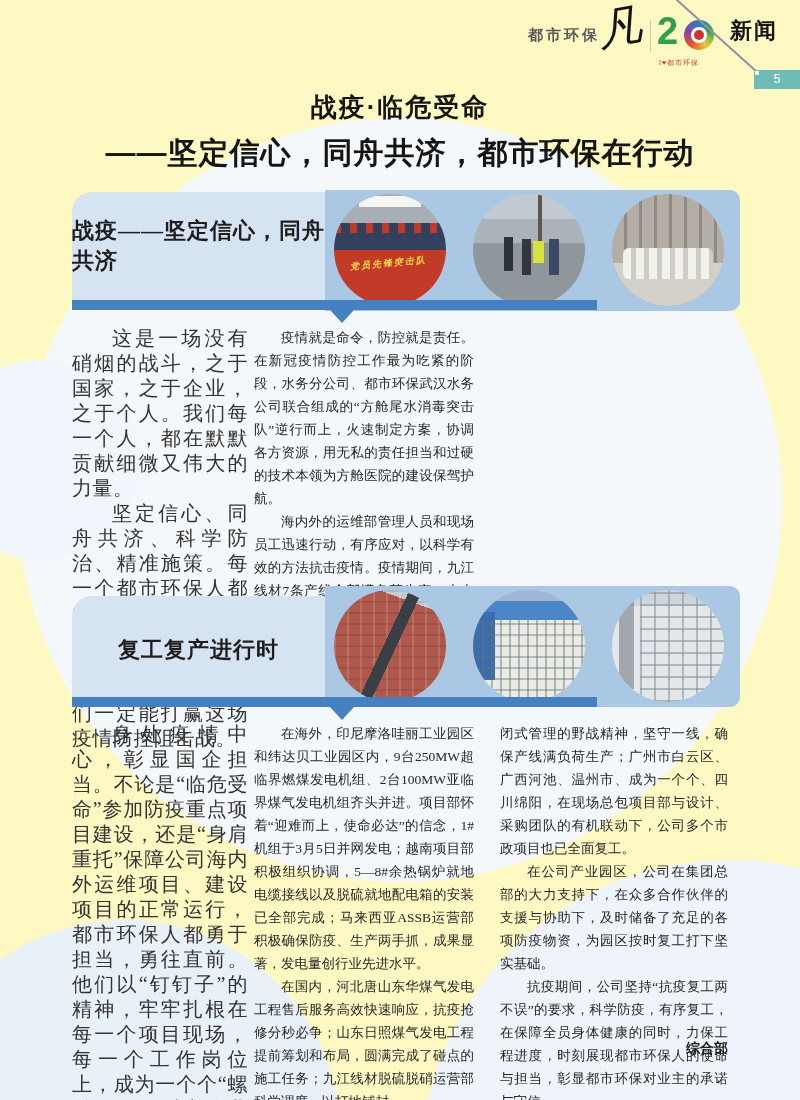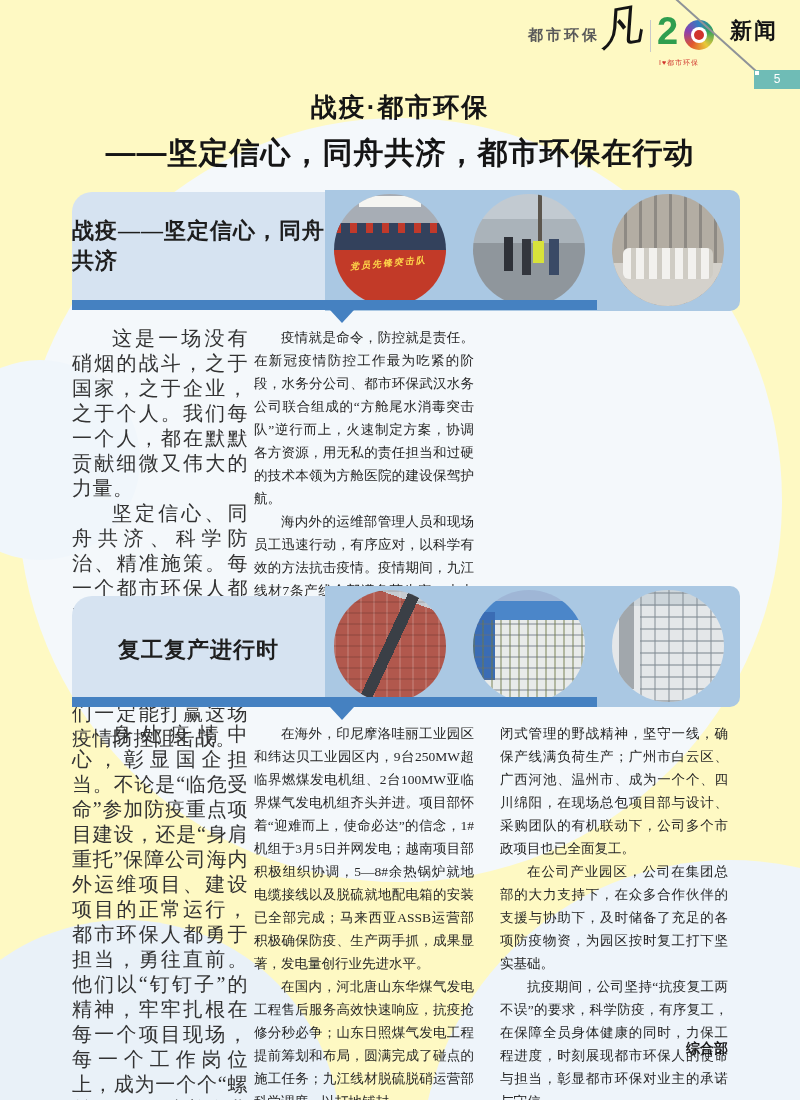--- a/index.html
+++ b/index.html
@@ -131,21 +131,21 @@
   </div>
   <div class="z anniv-tagline">I♥都市环保</div>
   <div class="z news-label">新闻</div>
   <div class="z diag-line"></div>
   <div class="z page-tab">
     <span class="notch"></span>
     <span>5</span>
   </div>
 
   <div class="z headline">
-    <div class="headline-1">战疫·都市环保</div>
+    <div class="headline-1">战疫·临危受命</div>
     <div class="headline-2">——坚定信心，同舟共济，都市环保在行动</div>
   </div>
 
   <div class="z banner-box s1">
     <span class="banner-title">战疫——坚定信心，同舟共济</span>
   </div>
   <div class="z photo-strip s1">
     <div class="photo pos1 p1">
       <div class="ph-layer sign"></div>
       <div class="ph-layer helmets"></div>

